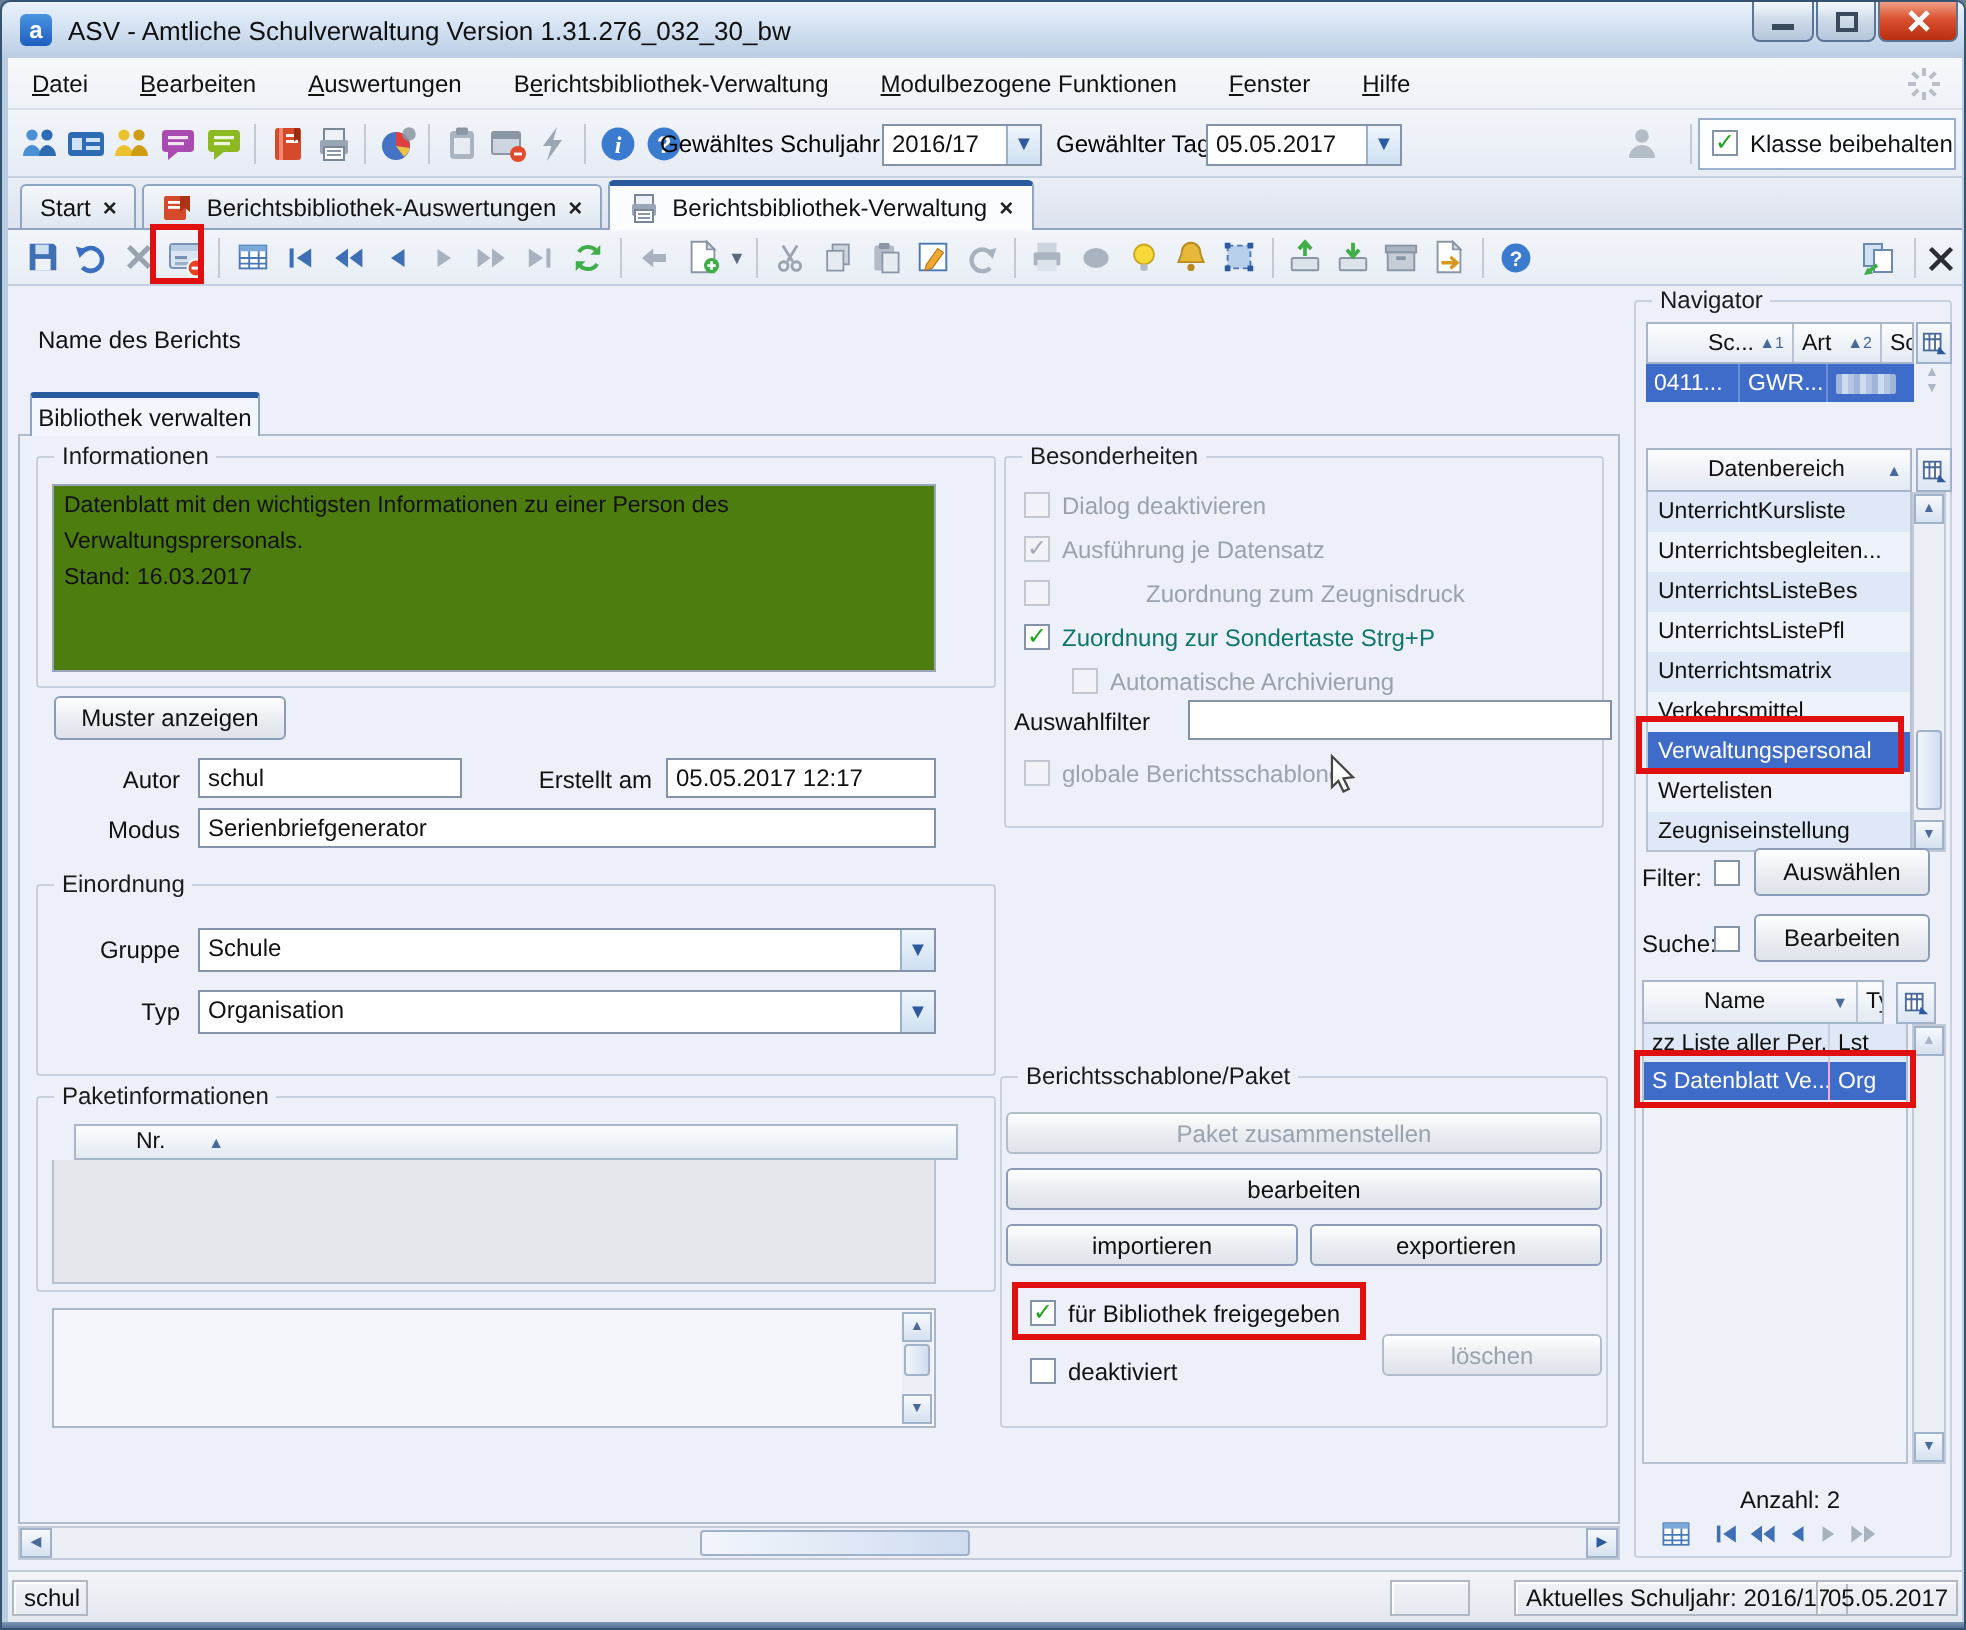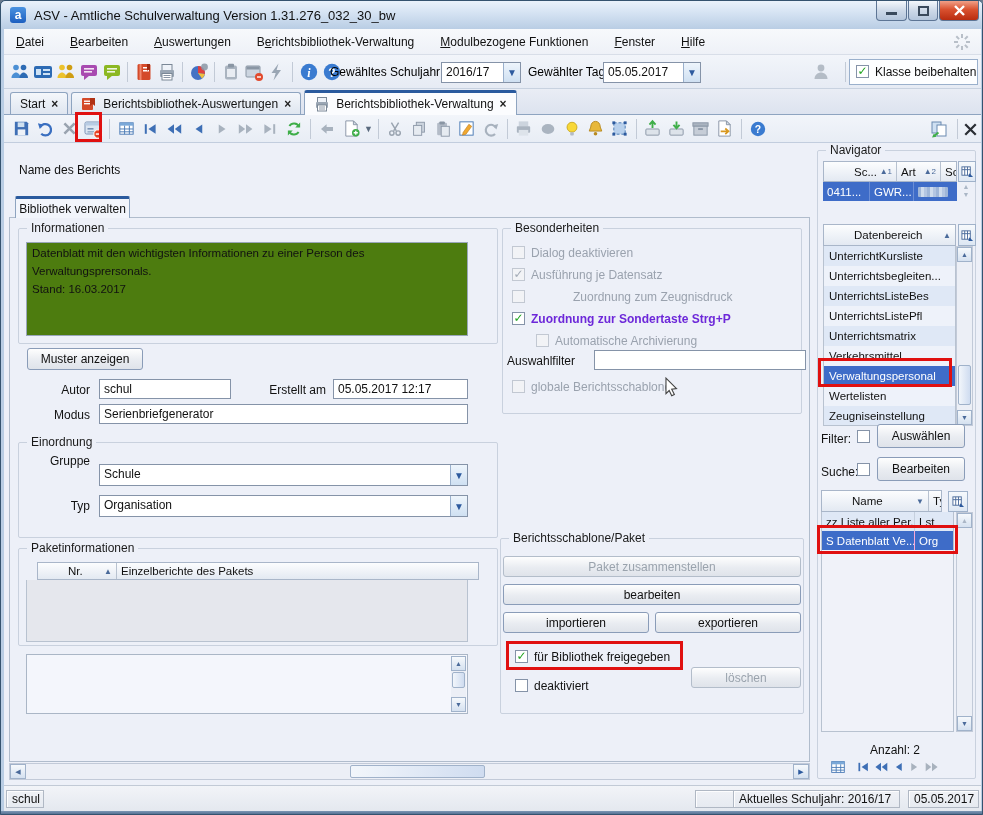--- a/index.html
+++ b/index.html
@@ -517,41 +517,38 @@
           <span>05.05.2017 12:17</span>
         </div>
       <span class="abs lbl-r" style="left:16px;top:190px;width:64px;">Modus</span>
       <div class="abs field" style="left:89px;top:186px;width:369px;height:20px;">
           <span>Serienbriefgenerator</span>
         </div>
 
       <div class="abs gb" style="left:8px;top:224px;width:480px;height:96px;">
         <span class="gb-lg">Einordnung</span>
       </div>
-      <span class="abs lbl-r" style="left:16px;top:236px;width:64px;">Gruppe</span>
+      <span class="abs lbl-r" style="left:16px;top:250px;width:64px;">Gruppe</span>
       <div class="abs combo" style="left:89px;top:246px;width:369px;height:22px;">
         <span class="val">Schule</span>
         <span class="arr">▼</span>
       </div>
       <span class="abs lbl-r" style="left:16px;top:281px;width:64px;">Typ</span>
       <div class="abs combo" style="left:89px;top:277px;width:369px;height:22px;">
         <span class="val">Organisation</span>
         <span class="arr">▼</span>
       </div>
 
       <div class="abs gb" style="left:8px;top:330px;width:480px;height:98px;">
         <span class="gb-lg">Paketinformationen</span>
       </div>
       <div class="abs mini-hd" style="left:27px;top:344px;width:442px;height:18px;">
         <span class="c" style="width:52px;justify-content:space-between;">
             <span>Nr.</span>
             <span class="sort">▲</span>
-          </span>
-        <span class="c" style="flex:1;">
-            <span>Einzelberichte des Pakets</span>
           </span>
       </div>
       <div class="abs" style="left:16px;top:362px;width:442px;height:62px;background:#e5e7ed;border:1px solid #b8c2d0;border-top:none;"></div>
 
       <div class="abs" style="left:16px;top:436px;width:442px;height:60px;background:#f4f6fc;border:1px solid #aab6c6;">
         <div class="abs" style="right:1px;top:1px;width:15px;height:56px;background:#eceff6;">
           <div class="sb-btn" style="width:15px;height:15px;">▲</div>
           <div class="sb-thumb" style="width:13px;height:16px;margin:1px auto 0;"></div>
           <div class="sb-btn abs" style="bottom:0;width:15px;height:15px;">▼</div>
         </div>
@@ -571,21 +568,21 @@
           <span class="tx">Ausführung je Datensatz</span>
       </div>
       <div class="abs cb dis" style="left:502px;top:72px;gap:48px;">
         <span class="bx"></span>
           <span class="tx">Zuordnung zum Zeugnisdruck</span>
       </div>
       <div class="abs cb on" style="left:502px;top:94px;font-weight:bold;">
         <span class="bx">
             <span class="mk">✓</span>
           </span>
-          <span class="tx" style="font-weight:bold;color:#6d28d9;">Zuordnung zur Sondertaste Strg+P</span>
+          <span class="tx" style="font-weight:normal;color:#0f766e;">Zuordnung zur Sondertaste Strg+P</span>
 
       </div>
       <div class="abs cb dis" style="left:502px;top:116px;padding-left:24px;">
         <span class="bx"></span>
           <span class="tx">Automatische Archivierung</span>
       </div>
       <span class="abs" style="left:497px;top:136px;">Auswahlfilter</span>
       <div class="abs field" style="left:584px;top:132px;width:212px;height:20px;">
         <span></span>
       </div>
@@ -787,21 +784,21 @@
           <path d="M1 1l9.5 9.5-4.3.5 2.4 4.8-2.4 1.2-2.3-4.8L1 15z" fill="#fff" stroke="#444" stroke-width="1"></path>
         </svg>
     </div>
   </div>
 
   <div class="abs statusbar">
     <div class="sb-cell" style="left:2px;width:38px;">
         <span>schul</span>
       </div>
     <div class="sb-cell" style="left:691px;width:40px;"></div>
-    <div class="sb-cell" style="left:729px;width:167px;">
+    <div class="sb-cell" style="left:753px;width:167px;">
         <span>Aktuelles Schuljahr: 2016/17</span>
       </div>
     <div class="sb-cell" style="left:904px;width:71px;">
         <span>05.05.2017</span>
       </div>
   </div>
   <div class="abs frame-bottom"></div>
 
   <div class="abs redbox" style="left:74px;top:111px;width:27px;height:30px;"></div>
   <div class="abs redbox" style="left:817px;top:357px;width:134px;height:29px;"></div>

